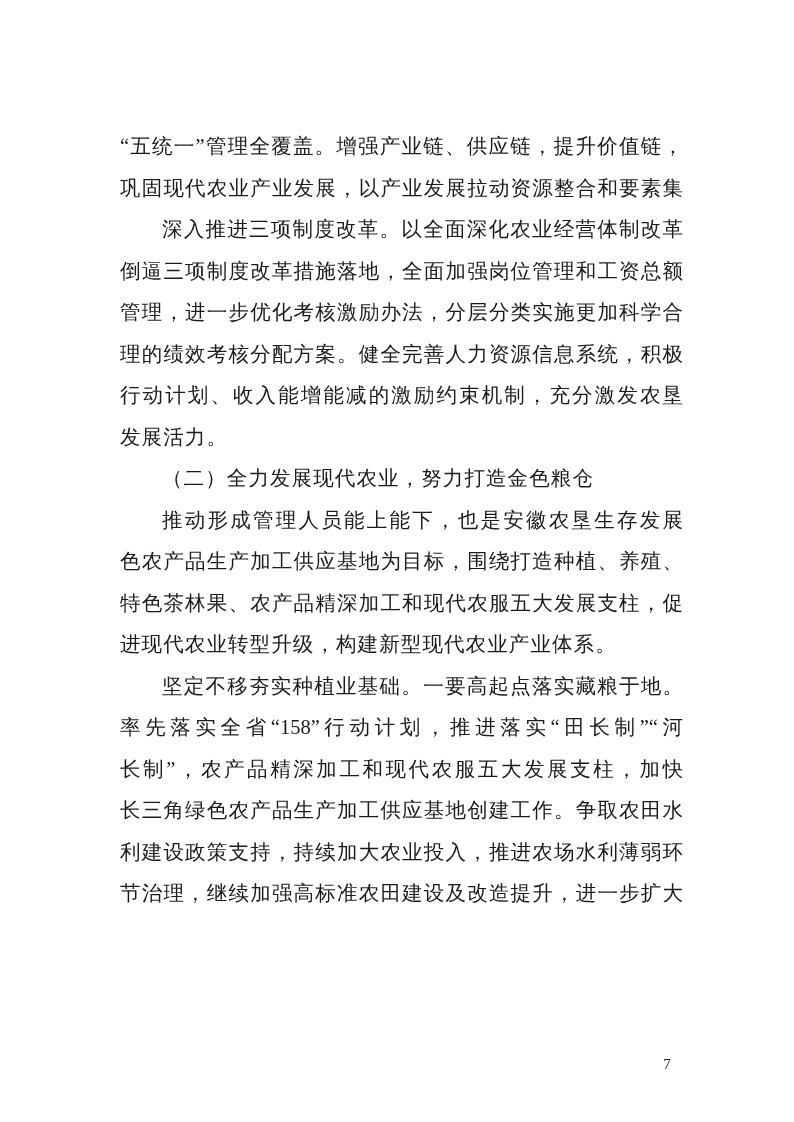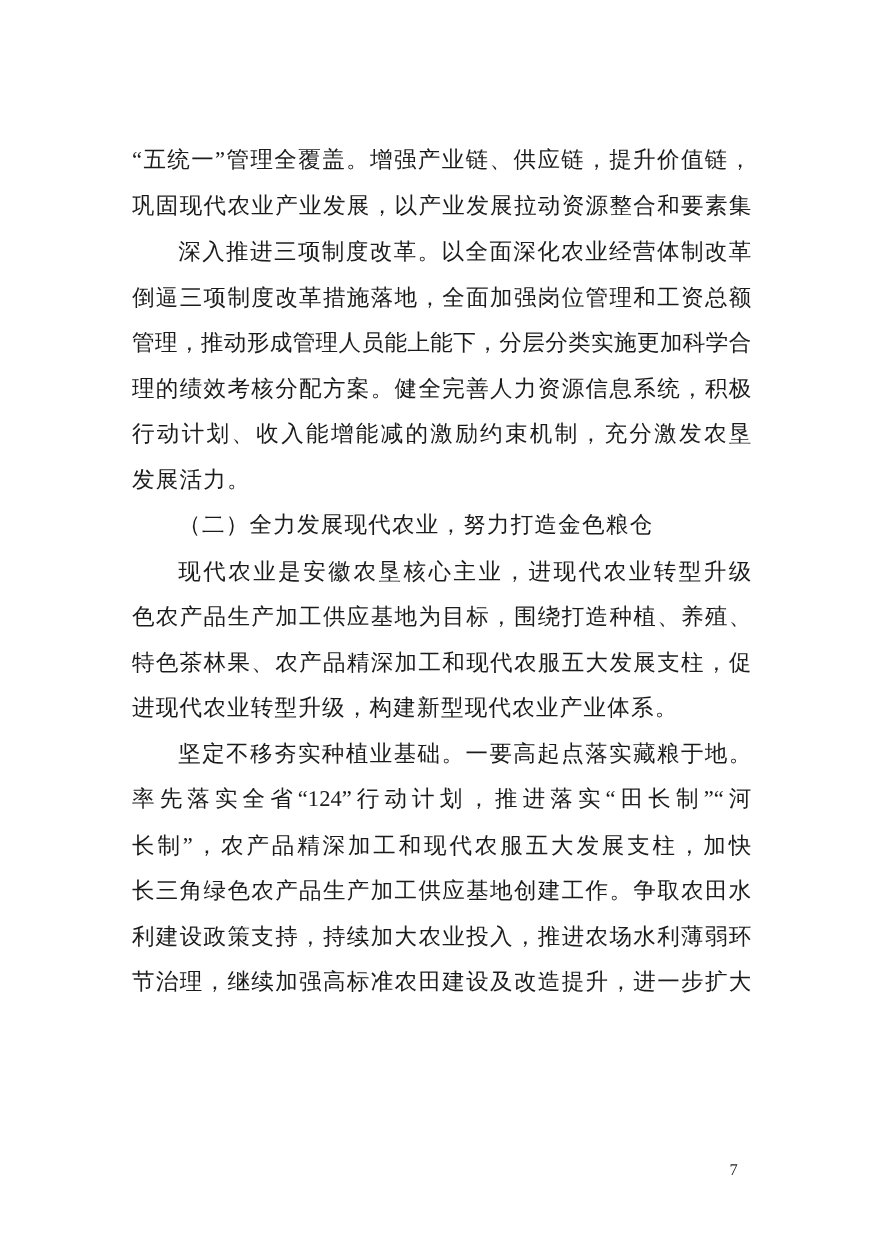--- a/index.html
+++ b/index.html
@@ -58,40 +58,40 @@
   <div class="text-block">
 
     <div class="para">
       <div class="ln">“五统一”管理全覆盖。增强产业链、供应链，提升价值链，</div>
       <div class="ln">巩固现代农业产业发展，以产业发展拉动资源整合和要素集</div>
     </div>
 
     <div class="para">
       <div class="ln ind">深入推进三项制度改革。以全面深化农业经营体制改革</div>
       <div class="ln">倒逼三项制度改革措施落地，全面加强岗位管理和工资总额</div>
-      <div class="ln">管理，推动形成管理人员能上能下，分层分类实施更加科学合</div>
+      <div class="ln">管理，进一步优化考核激励办法，分层分类实施更加科学合</div>
       <div class="ln">理的绩效考核分配方案。健全完善人力资源信息系统，积极</div>
       <div class="ln">行动计划、收入能增能减的激励约束机制，充分激发农垦</div>
       <div class="ln end">发展活力。</div>
     </div>
 
     <div class="para">
       <div class="ln end ind">（二）全力发展现代农业，努力打造金色粮仓</div>
     </div>
 
     <div class="para">
-      <div class="ln ind">现代农业是安徽农垦核心主业，进现代农业转型升级</div>
+      <div class="ln ind">推动形成管理人员能上能下，也是安徽农垦生存发展</div>
       <div class="ln">色农产品生产加工供应基地为目标，围绕打造种植、养殖、</div>
       <div class="ln">特色茶林果、农产品精深加工和现代农服五大发展支柱，促</div>
       <div class="ln end">进现代农业转型升级，构建新型现代农业产业体系。</div>
     </div>
 
     <div class="para">
       <div class="ln ind">坚定不移夯实种植业基础。一要高起点落实藏粮于地。</div>
-      <div class="ln">率先落实全省“124”行动计划，推进落实“田长制”“河</div>
+      <div class="ln">率先落实全省“158”行动计划，推进落实“田长制”“河</div>
       <div class="ln">长制”，农产品精深加工和现代农服五大发展支柱，加快</div>
       <div class="ln">长三角绿色农产品生产加工供应基地创建工作。争取农田水</div>
       <div class="ln">利建设政策支持，持续加大农业投入，推进农场水利薄弱环</div>
       <div class="ln">节治理，继续加强高标准农田建设及改造提升，进一步扩大</div>
     </div>
 
   </div>
 
   <div class="page-num">7</div>
 </div>

